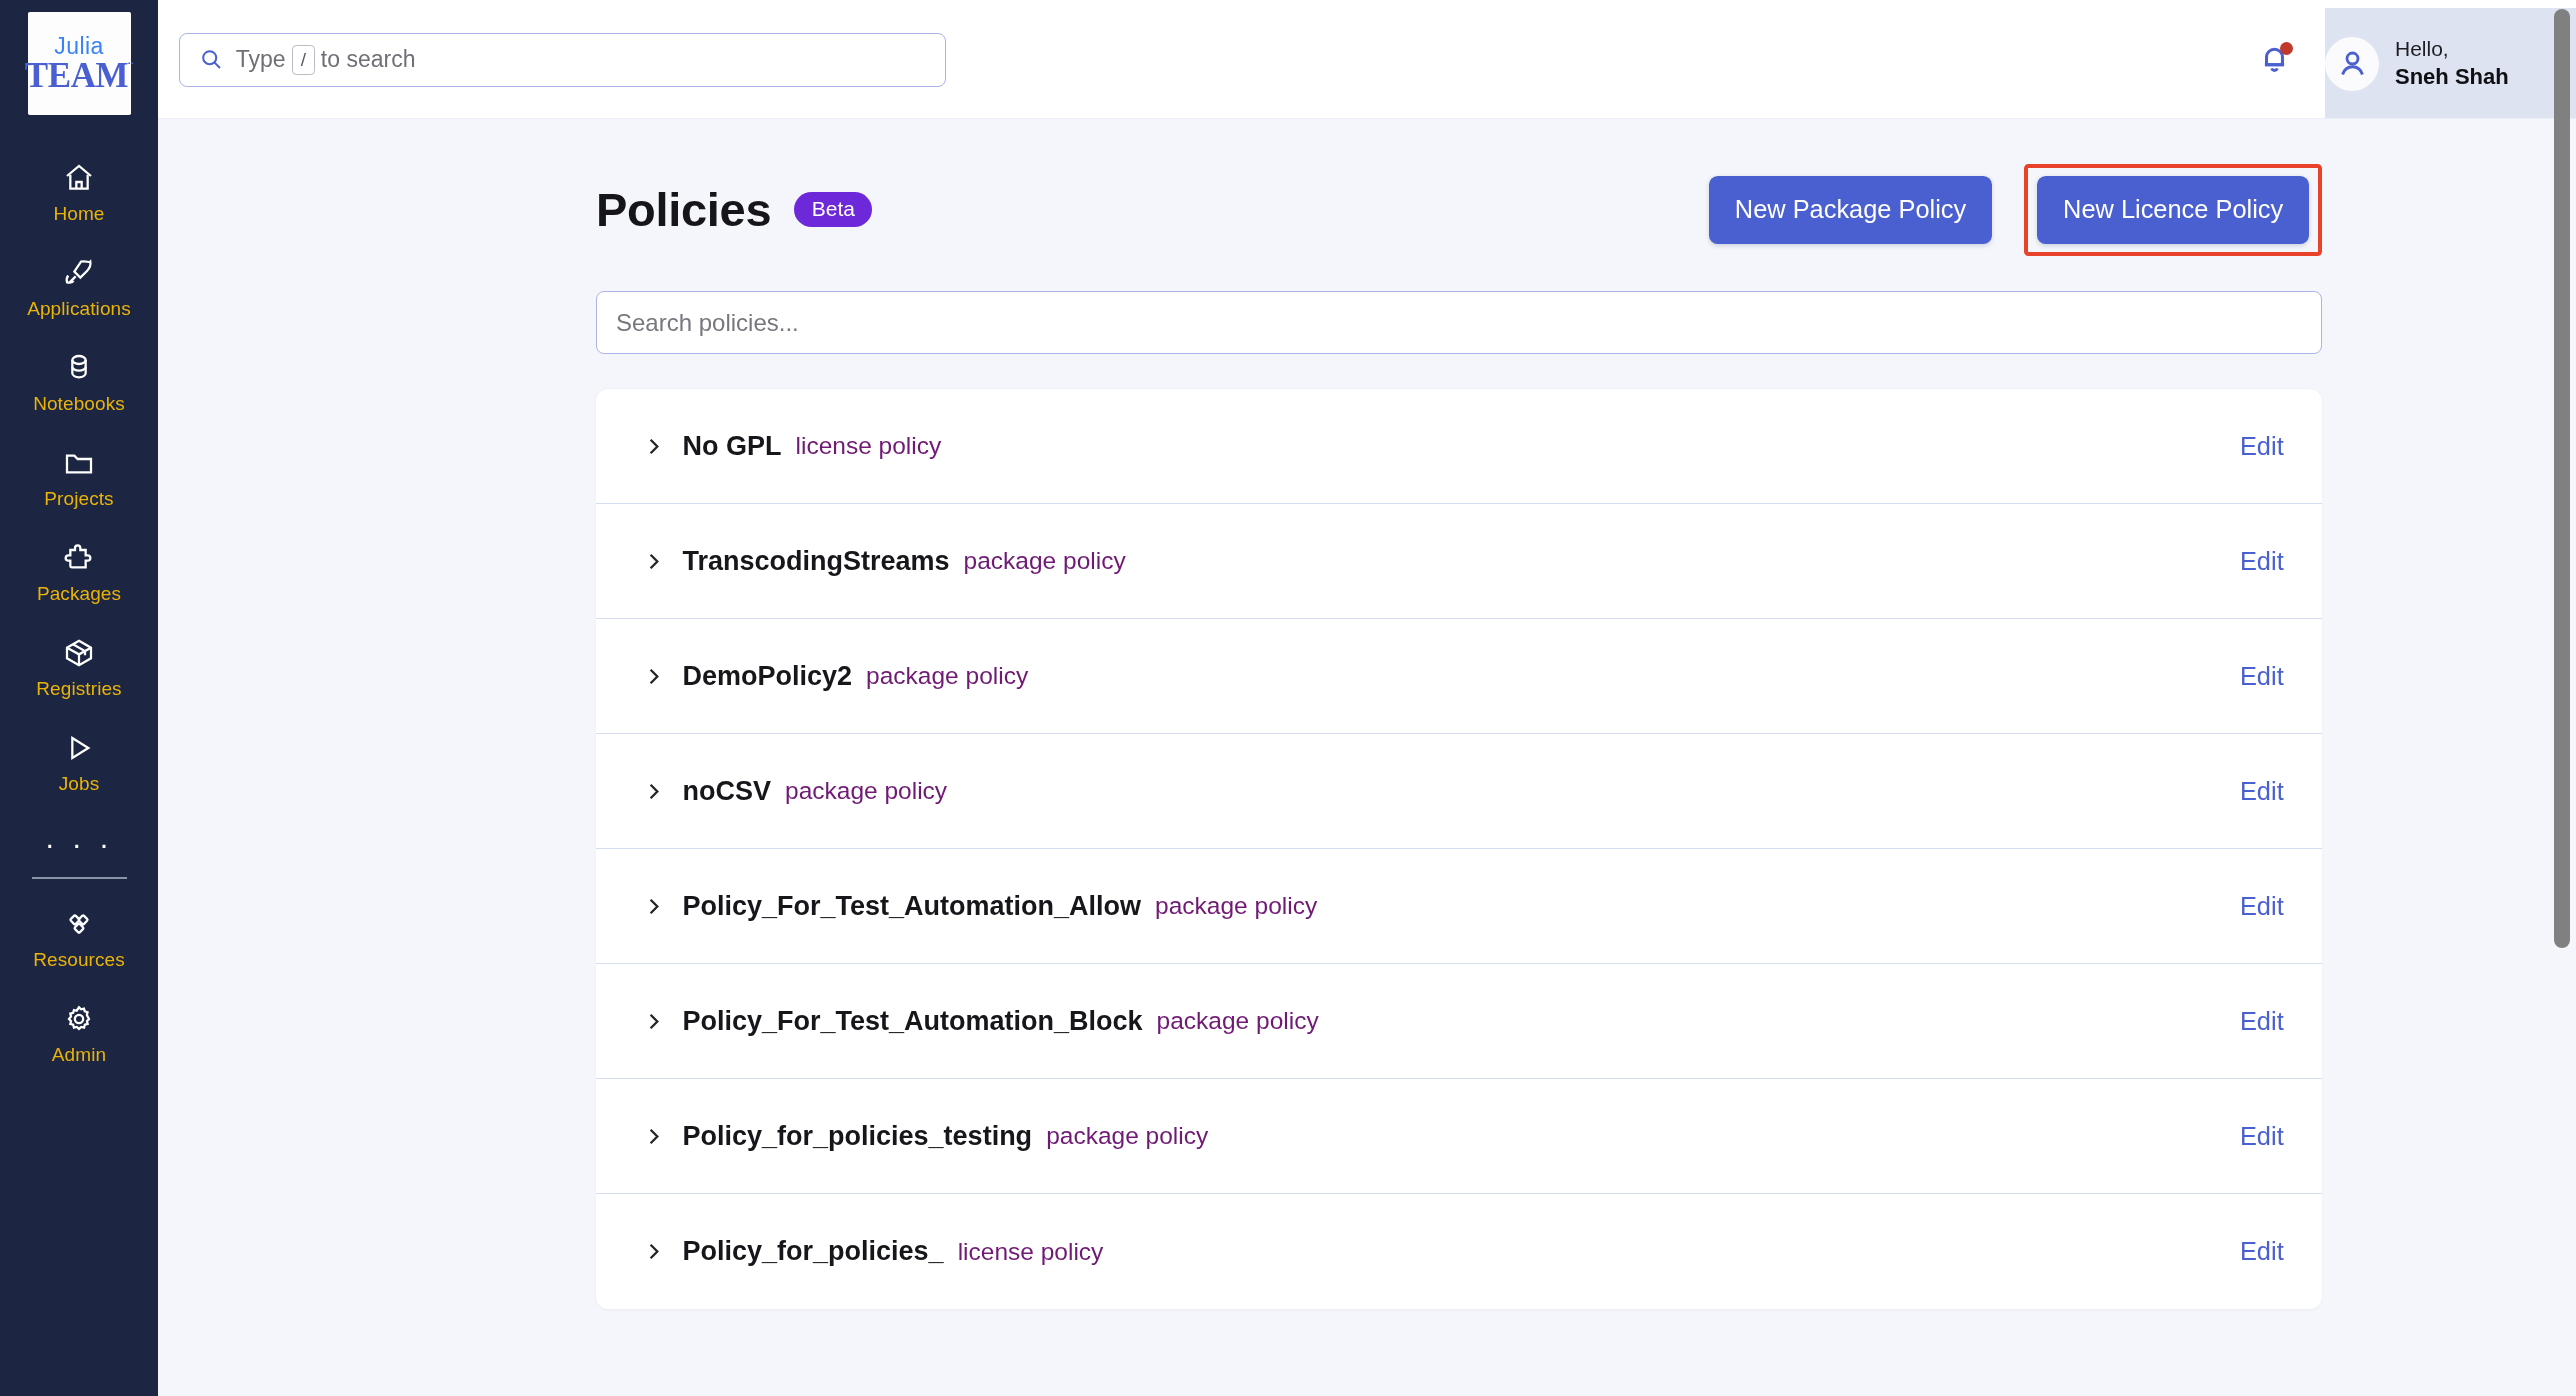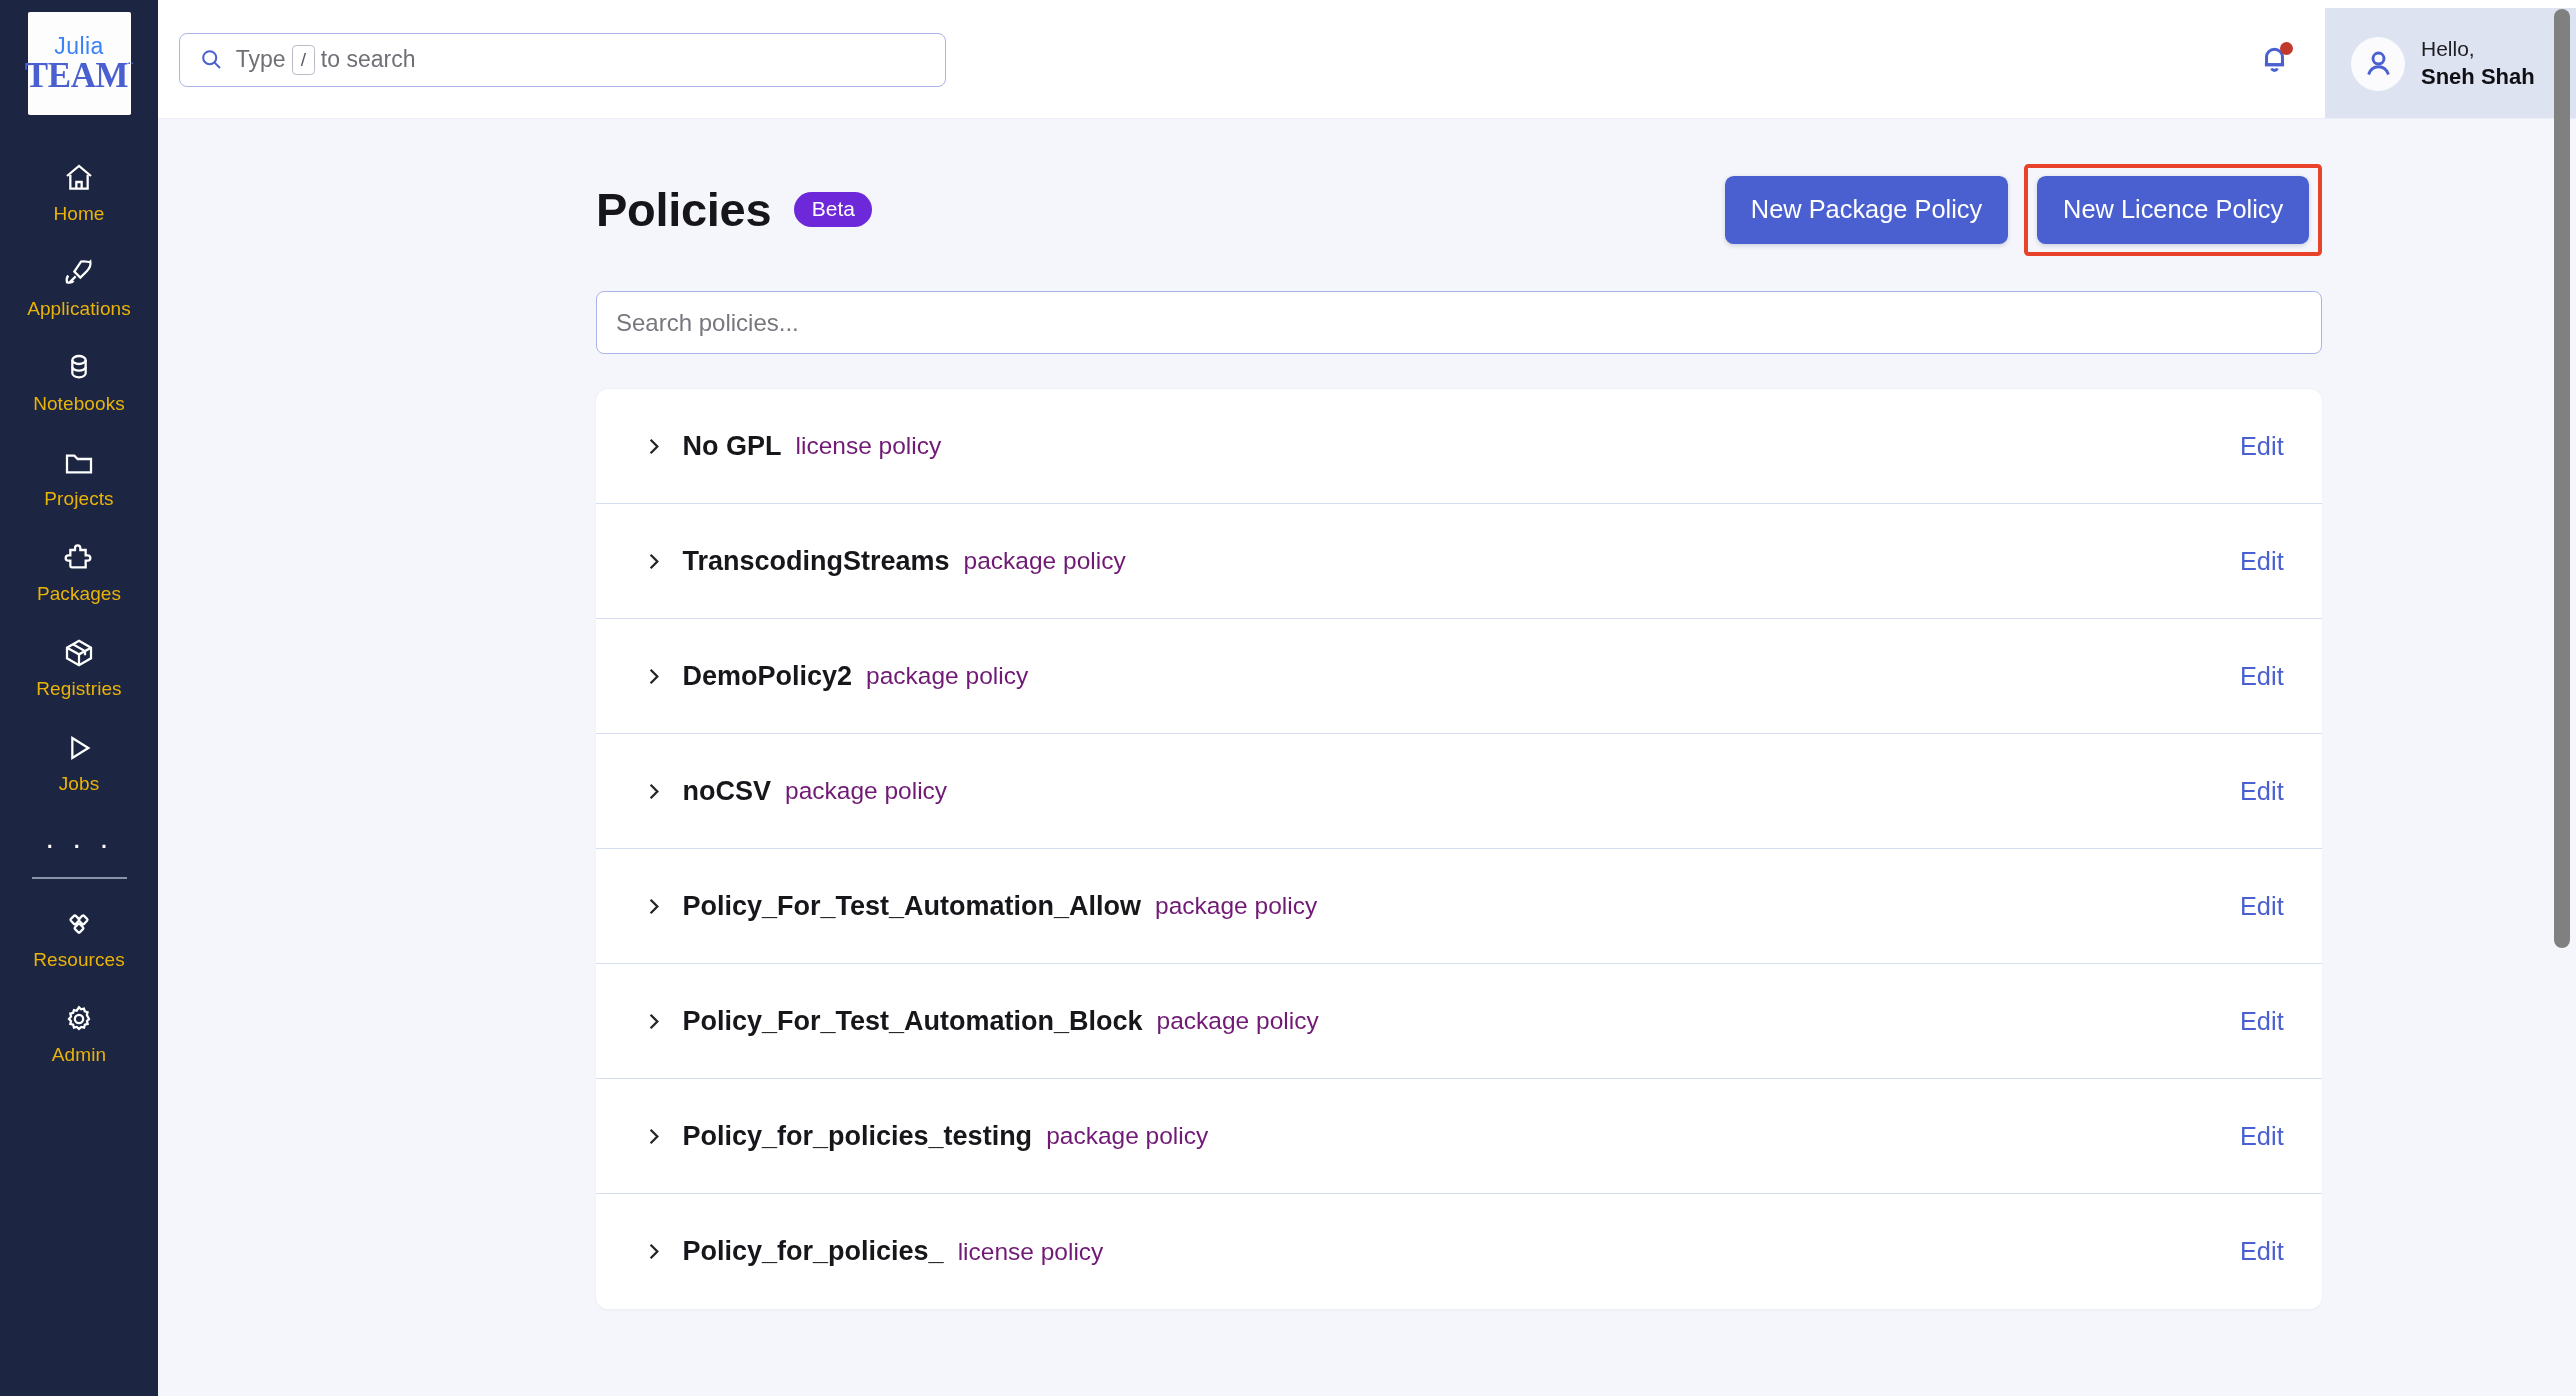--- a/index.html
+++ b/index.html
@@ -82,21 +82,21 @@
     display: flex; align-items: center; justify-content: center;
     width: 102px; cursor: pointer; position: relative;
   }
   .bell-btn svg { width: 33px; height: 33px; stroke: #4a5fd0; fill:none; stroke-width: 2.2; }
   .bell-dot {
     position:absolute; width: 13px; height: 13px; border-radius: 50%;
     background: #c0392b; top: 42px; right: 32px;
   }
   .user-chip {
     background: #dde3f0; width: 251px;
-    display: flex; align-items: center; padding-left: 26px; cursor: pointer; margin-top: 8px;
+    display: flex; align-items: center; cursor: pointer; margin-top: 8px;
   }
   .avatar {
     width: 54px; height: 54px; border-radius: 50%; background: #fbfbfd;
     display:flex; align-items:center; justify-content:center; flex-shrink:0;
   }
   .avatar svg { width: 33px; height: 33px; stroke: #4a5fd0; fill: none; stroke-width: 2.1; }
   .user-text { margin-left: 16px; line-height: 1.26; }
   .hello { font-size: 21px; color: #1d1d22; }
   .uname { font-size: 22px; color: #101014; font-weight: bold; }
 
@@ -109,21 +109,21 @@
     margin: 51px 0 0 0;
     padding: 0 254px 0 438px;
     height: 79px;
   }
   .page-title { font-size: 47px; font-weight: bold; color: #16161a; letter-spacing: -0.3px;}
   .beta-badge {
     margin-left: 23px; background: #6d28d9; color: #fff;
     font-size: 21px; padding: 6.1px 17.5px 8px 17.5px; border-radius: 17.5px;
     line-height: 1;
   }
-  .head-actions { margin-left: auto; display: flex; align-items: center; gap: 0px; position: relative;}
+  .head-actions { margin-left: auto; display: flex; align-items: center; gap: 16px; position: relative;}
   .btn-primary {
     background: #4a5fd0; color: #fff; border: none; border-radius: 8.8px;
     font-size: 25.4px; font-family: "Liberation Sans", sans-serif;
     padding: 0 26px; height: 68px; cursor: pointer; white-space: nowrap;
     box-shadow: 0 1.8px 4.4px rgba(30,40,90,.17);
   }
   .highlight-wrap {
     margin-left: 16px;
     border: 4.4px solid #e8432a; border-radius: 4.4px;
     padding: 8px 8.8px 8px 8.8px; display: flex;

